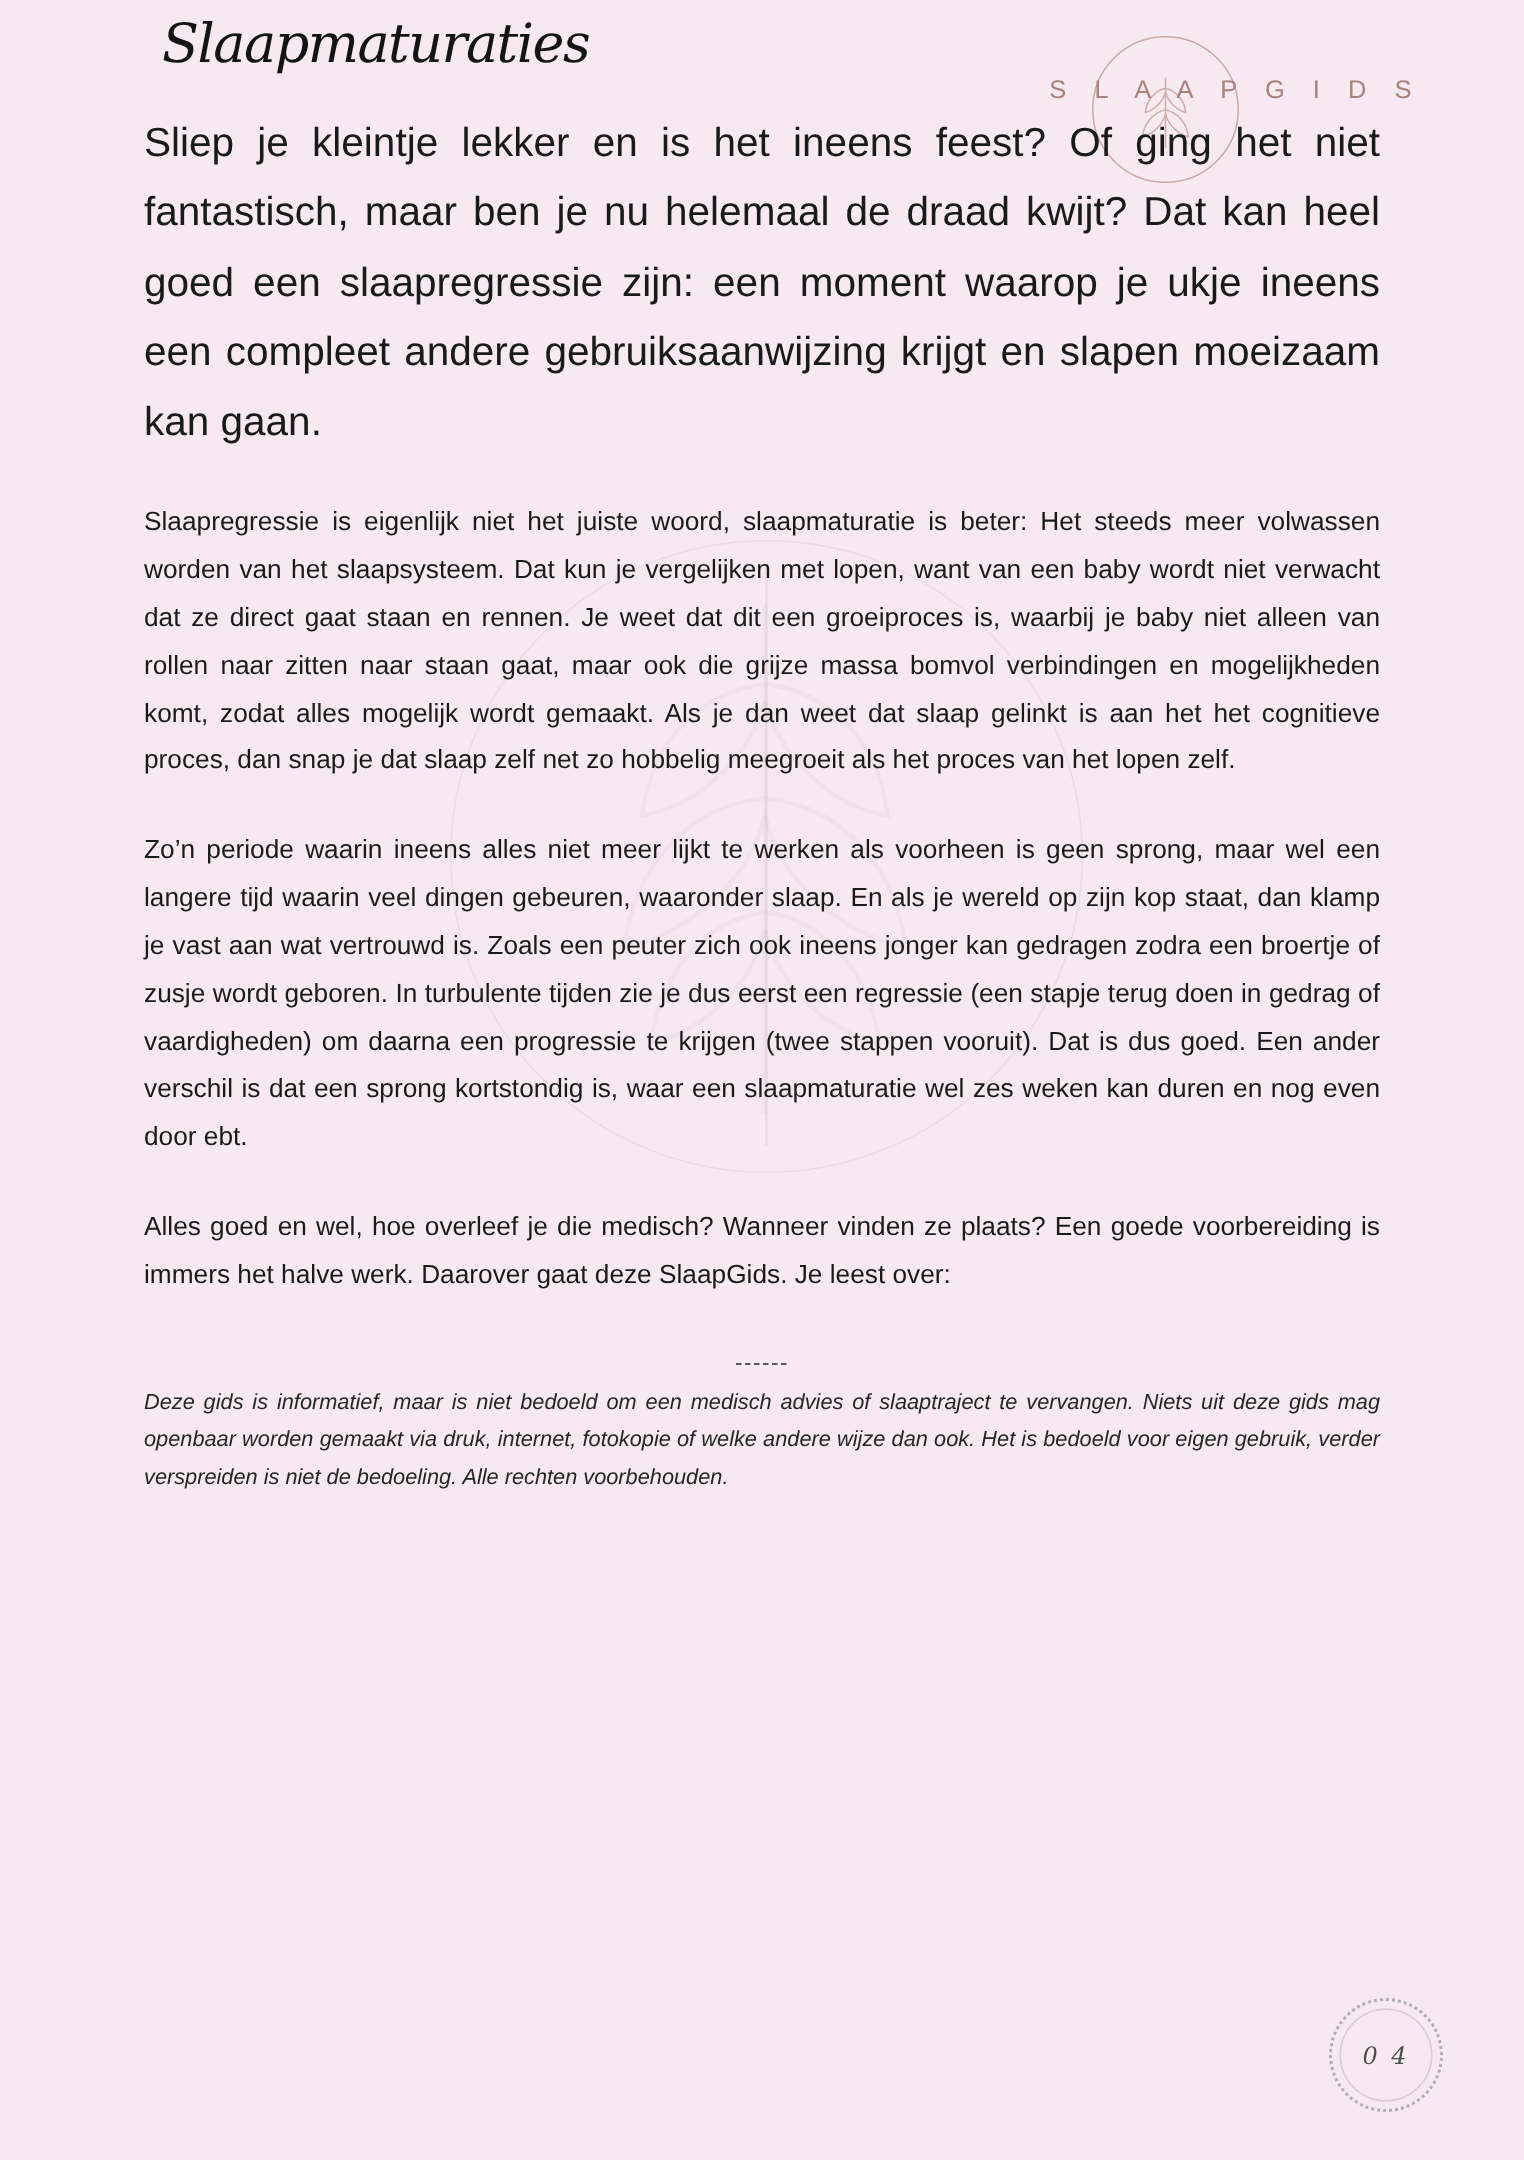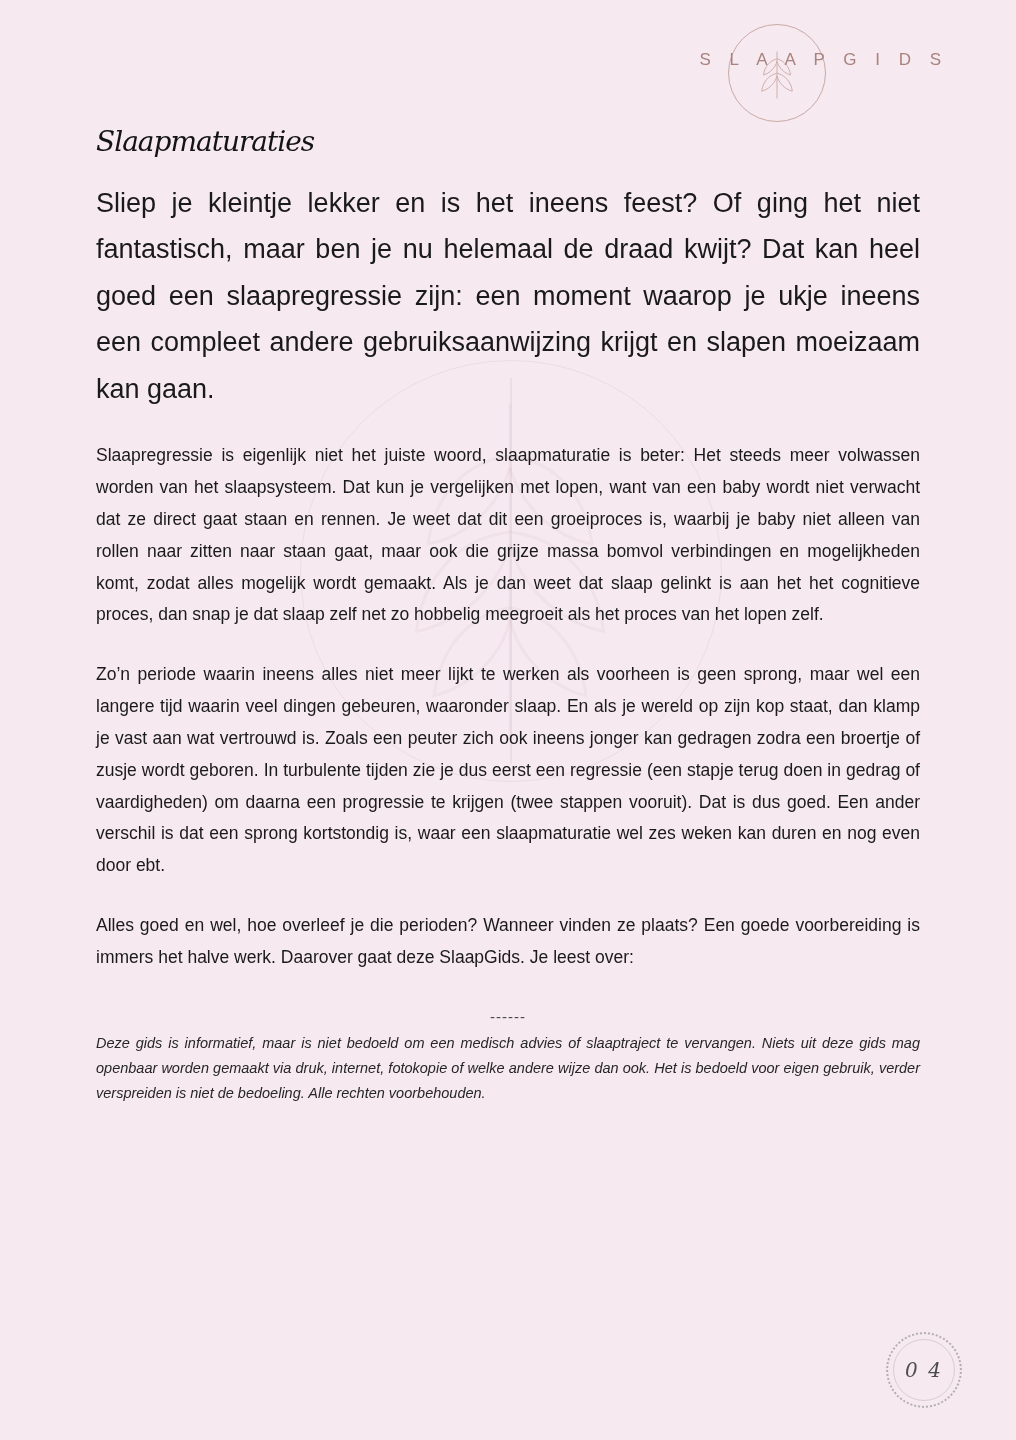--- a/index.html
+++ b/index.html
@@ -95,26 +95,25 @@
 
   
   .page {
     position: absolute;
     left: 96px;
     top: 0;
     width: 824px;
     height: 1440px;
   }
   .doc-title {
-    margin: 0;
-    padding-top: 128px;
+    margin: 12px;
     font-family: "DejaVu Serif", serif;
     font-style: italic;
     font-weight: normal;
-    font-size: 28px;
+    font-size: 36px;
     letter-spacing: -1px;
     color: #141414;
     line-height: 1;
   }
   p.lead {
     font-size: 27px;
     line-height: 1.72;
     text-align: justify;
     margin: 24px 0 0 0;
     color: #1a1a1a;
@@ -190,21 +189,21 @@
     opacity: .5;
   }
   .page-num {
     position: absolute;
     inset: 0;
     display: flex;
     align-items: center;
     justify-content: center;
     font-family: "DejaVu Serif", serif;
     font-style: italic;
-    font-size: 20px;
+    font-size: 16px;
     letter-spacing: 2px;
     color: #4d4d4d;
   }
 </style>
 </head>
 <body>
 
 <div class="watermark"></div>
 <svg class="watermark-feather" viewBox="0 0 120 130">
   <g stroke="rgba(185,150,162,0.25)" fill="none" stroke-width="1">
@@ -232,21 +231,21 @@
   <div class="logo-top">S L A A P G I D S</div>
 </div>
 
 <div class="page">
   <h1 class="doc-title">Slaapmaturaties</h1>
 
   <p class="lead">Sliep je kleintje lekker en is het ineens feest? Of ging het niet fantastisch, maar ben je nu helemaal de draad kwijt? Dat kan heel goed een slaapregressie zijn: een moment waarop je ukje ineens een compleet andere gebruiksaanwijzing krijgt en slapen moeizaam kan gaan.</p>
 
   <p class="body">Slaapregressie is eigenlijk niet het juiste woord, slaapmaturatie is beter: Het steeds meer volwassen worden van het slaapsysteem. Dat kun je vergelijken met lopen, want van een baby wordt niet verwacht dat ze direct gaat staan en rennen. Je weet dat dit een groeiproces is, waarbij je baby niet alleen van rollen naar zitten naar staan gaat, maar ook die grijze massa bomvol verbindingen en mogelijkheden komt, zodat alles mogelijk wordt gemaakt. Als je dan weet dat slaap gelinkt is aan het het cognitieve proces, dan snap je dat slaap zelf net zo hobbelig meegroeit als het proces van het lopen zelf.</p>
   <p class="body">Zo’n periode waarin ineens alles niet meer lijkt te werken als voorheen is geen sprong, maar wel een langere tijd waarin veel dingen gebeuren, waaronder slaap. En als je wereld op zijn kop staat, dan klamp je vast aan wat vertrouwd is. Zoals een peuter zich ook ineens jonger kan gedragen zodra een broertje of zusje wordt geboren. In turbulente tijden zie je dus eerst een regressie (een stapje terug doen in gedrag of vaardigheden) om daarna een progressie te krijgen (twee stappen vooruit). Dat is dus goed. Een ander verschil is dat een sprong kortstondig is, waar een slaapmaturatie wel zes weken kan duren en nog even door ebt.</p>
-  <p class="body">Alles goed en wel, hoe overleef je die perioden? Wanneer vinden ze plaats? Een goede voorbereiding is immers het halve werk. Daarover gaat deze SlaapGids. Je leest over:</p>
+  <p class="body">Alles goed en wel, hoe overleef je die medisch? Wanneer vinden ze plaats? Een goede voorbereiding is immers het halve werk. Daarover gaat deze SlaapGids. Je leest over:</p>
 
 
   <div class="divider">------</div>
   <p class="disclaimer">Deze gids is informatief, maar is niet bedoeld om een medisch advies of slaaptraject te vervangen. Niets uit deze gids mag openbaar worden gemaakt via druk, internet, fotokopie of welke andere wijze dan ook. Het is bedoeld voor eigen gebruik, verder verspreiden is niet de bedoeling. Alle rechten voorbehouden.</p>
 </div>
 
 <div class="footer">
   <div class="page-badge">
     <div class="ring"></div>
     <div class="ring2"></div>

